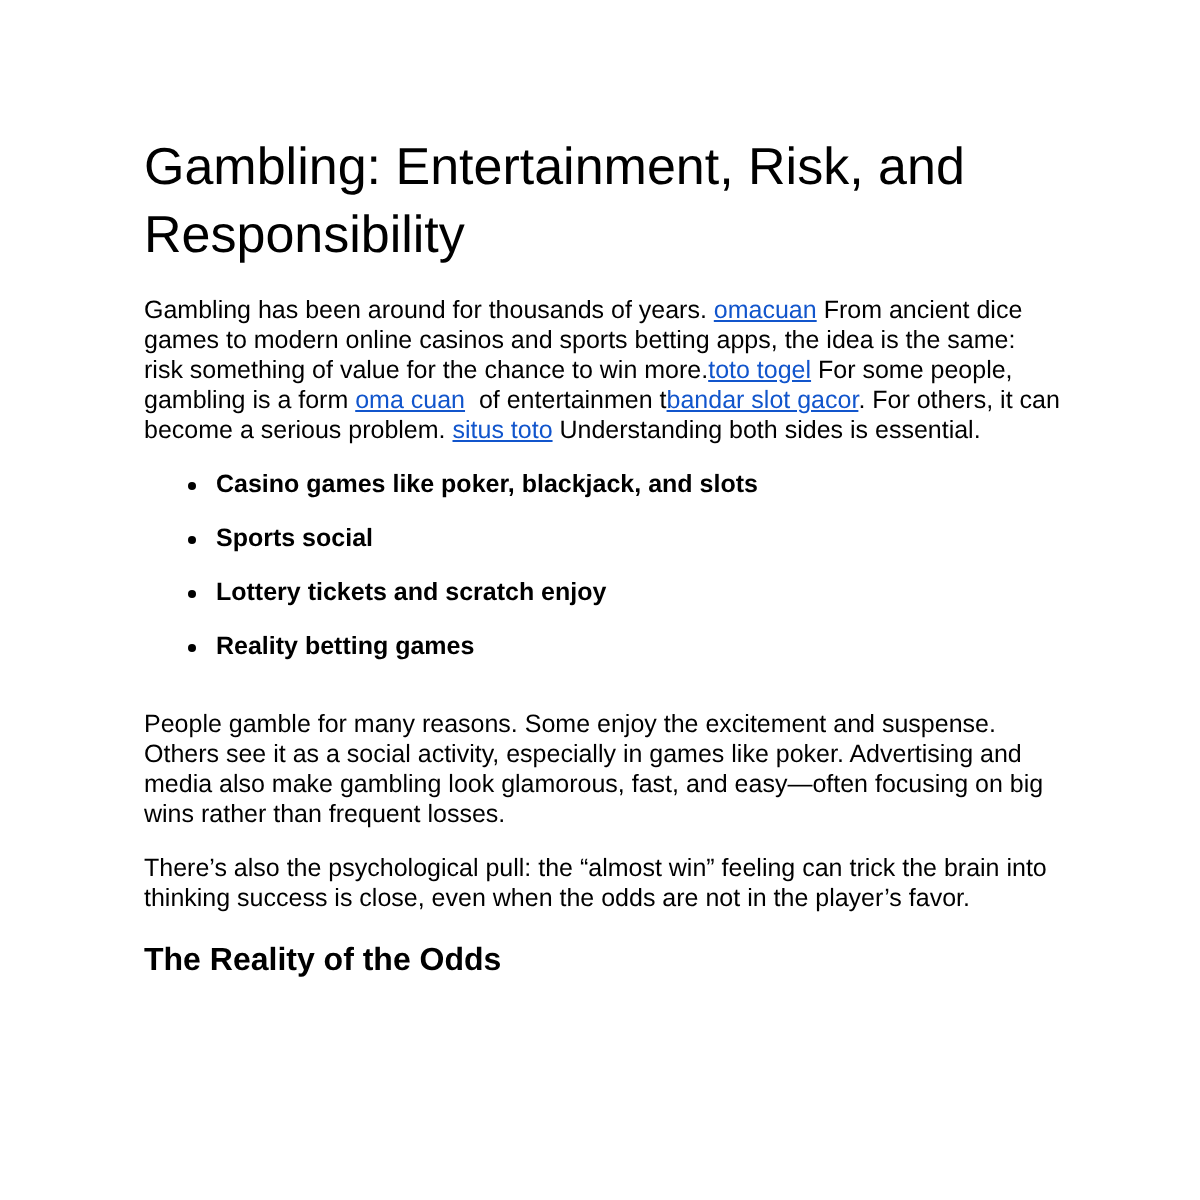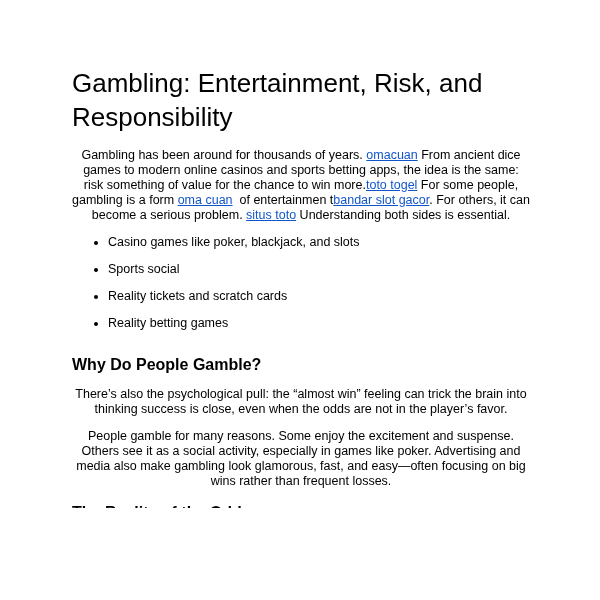--- a/index.html
+++ b/index.html
@@ -21,33 +21,33 @@
     line-height: 34px;
     font-weight: 400;
     color: #000000;
     margin-bottom: 14px;
   }
   .doc-body p {
     font-size: 12.5px;
     line-height: 15px;
     margin: 12px 0;
     color: #000000;
-    text-align: center;
   }
   .doc-body h2 {
     font-size: 16px;
     line-height: 20px;
     font-weight: 700;
     color: #000000;
     margin: 14px 0 8px 0;
   }
   ul.examples {
     margin: 12px 0 24px 0;
     padding-left: 36px;
     list-style: disc outside;
+    font-weight: bold;
   }
   ul.examples li {
     font-size: 12.5px;
     line-height: 15px;
     margin-bottom: 12px;
     color: #000000;
   }
   a.doc-link {
     color: #1155cc;
     text-decoration: underline;
@@ -63,28 +63,27 @@
     <h1 class="doc-title">Gambling: Entertainment, Risk, and Responsibility</h1>
 
     <div class="doc-body">
 
       <p>Gambling has been around for thousands of years. <a class="doc-link" href="#">omacuan</a> From ancient dice games to modern online casinos and sports betting apps, the idea is the same: risk something of value for the chance to win more.<a class="doc-link" href="#">toto togel</a> For some people, gambling is a form <a class="doc-link" href="#">oma cuan</a>&nbsp; of entertainmen t<a class="doc-link" href="#">bandar slot gacor</a>. For others, it can become a serious problem. <a class="doc-link" href="#">situs toto</a> Understanding both sides is essential.</p>
 
 
       <ul class="examples">
         <li>Casino games like poker, blackjack, and slots</li>
         <li>Sports social</li>
-        <li>Reality tickets and scratch cards</li>
+        <li>Lottery tickets and scratch enjoy</li>
         <li>Reality betting games</li>
       </ul>
 
 
-      <h2>Why Do People Gamble?</h2>
+
+      <p>People gamble for many reasons. Some enjoy the excitement and suspense. Others see it as a social activity, especially in games like poker. Advertising and media also make gambling look glamorous, fast, and easy—often focusing on big wins rather than frequent losses.</p>
 
       <p>There’s also the psychological pull: the “almost win” feeling can trick the brain into thinking success is close, even when the odds are not in the player’s favor.</p>
-
-      <p>People gamble for many reasons. Some enjoy the excitement and suspense. Others see it as a social activity, especially in games like poker. Advertising and media also make gambling look glamorous, fast, and easy—often focusing on big wins rather than frequent losses.</p>
 
       <h2>The Reality of the Odds</h2>
 
     </div>
   </div>
 </div>
 
 </body></html>

